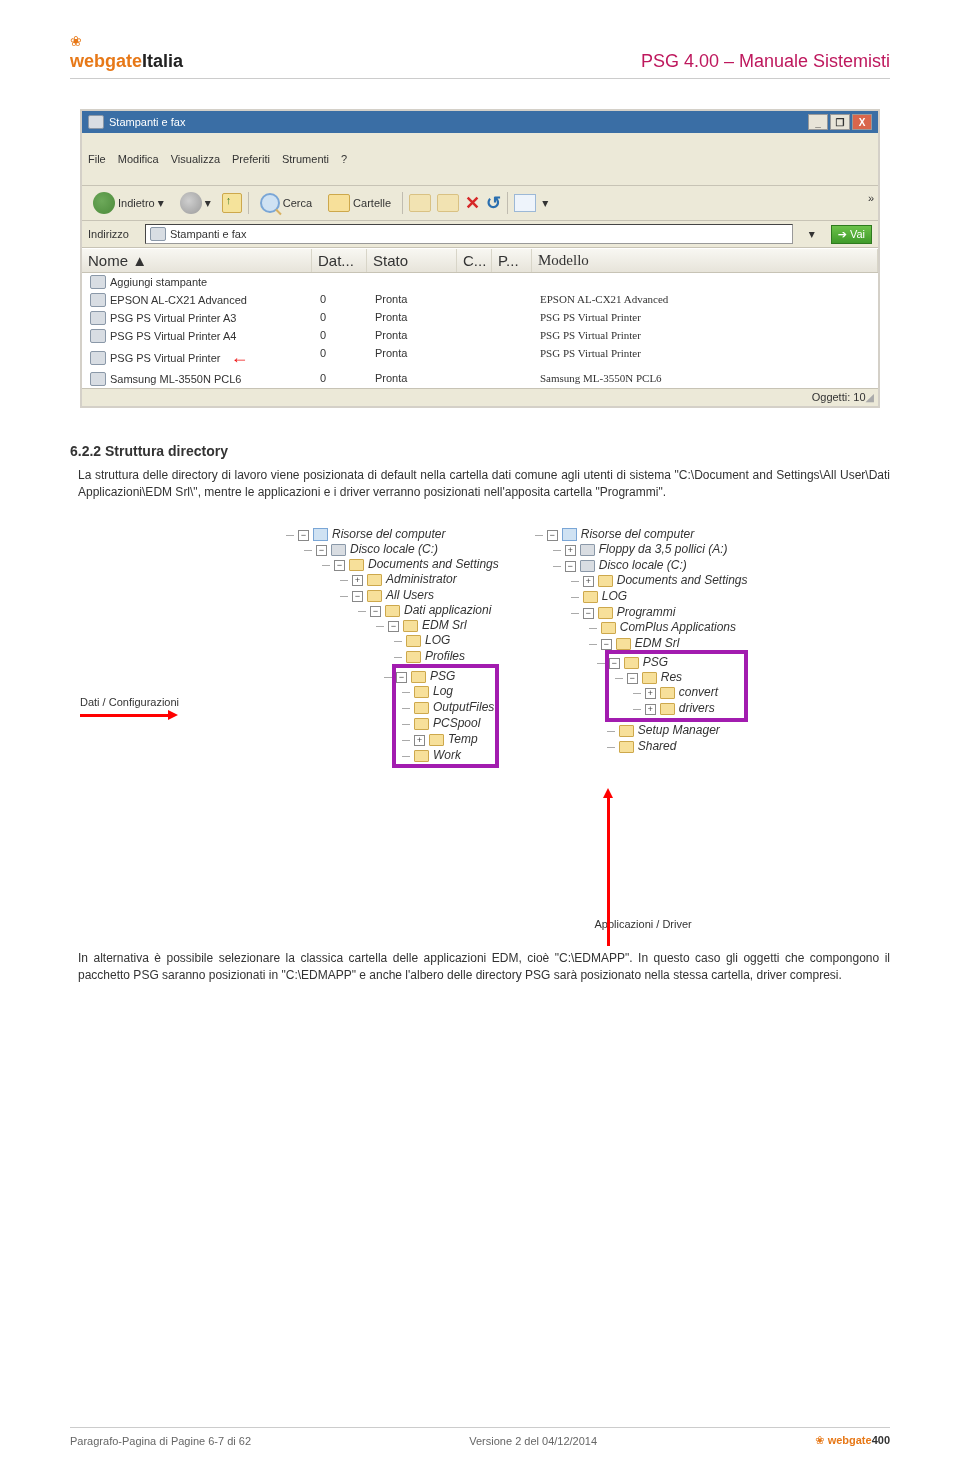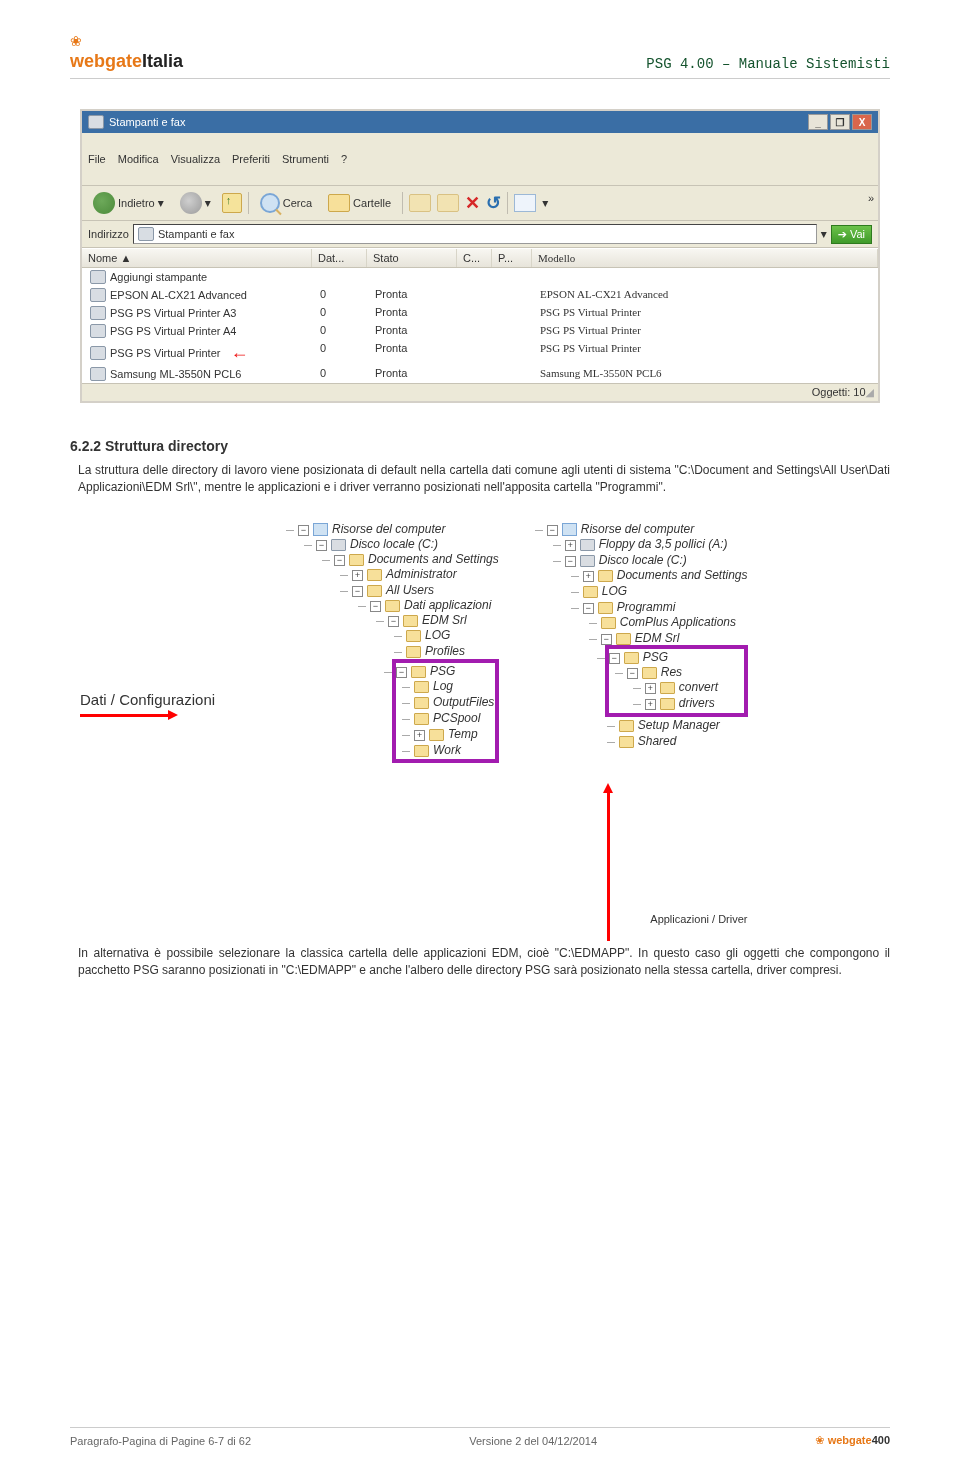--- a/index.html
+++ b/index.html
@@ -11,21 +11,21 @@
     height: 1475px;
     background: #fff;
     position: relative;
     padding: 30px 70px 0 70px;
   }
   .hdr { display:flex; justify-content:space-between; align-items:flex-end; border-bottom:1px solid #ccc; padding-bottom:6px; margin-bottom:30px;}
   .logo { font-size:18px; font-weight:normal; }
   .logo .orange { color:#E77817; font-weight:bold; }
   .logo .black { color:#222; font-weight:bold; }
   .logo-leaf { color:#E77817; font-size:14px; letter-spacing:-2px; }
-  .hdr-right { font-size:14px; color:#14532d;font-family:Liberation Mono, monospace; }
+  .hdr-right { font-size:18px; color:#be185d; }
   
   .win { border:2px solid #d4d0c8; background:#ece9d8; margin:0 10px 35px 10px; font-size:11px; font-family: Tahoma, sans-serif; }
   .titlebar { background:linear-gradient(#3a6ea5,#3a6ea5); color:#fff; padding:3px 6px; display:flex; align-items:center; justify-content:space-between; }
   .titlebar-left { display:flex; gap:5px; align-items:center;}
   .win-ctrls { display:flex; gap:2px; }
   .win-btn { width:20px; height:16px; background:#e8e4d8; border:1px solid #999; display:flex; align-items:center; justify-content:center; font-size:10px; font-weight:bold; color:#333;}
   .win-btn.close { background:#d9664c; color:#fff; }
   .menubar { display:flex; gap:12px; padding:20px 6px; background:#ece9d8; border-bottom:1px solid #c7c3b5;}
   .menubar span { cursor:default; }
   .toolbar { display:flex; align-items:center; padding:3px 6px; gap:6px; background:#ece9d8; border-bottom:1px solid #c7c3b5; position:relative;}
@@ -36,55 +36,55 @@
   .tb-up { width:20px; height:20px; background:#f5e39b; border:1px solid #cda84c; border-radius:2px; position:relative;}
   .tb-up::after{content:"↑"; color:#3a7a2a; position:absolute; left:3px; top:0; font-weight:bold;}
   .tb-sep { width:1px; height:22px; background:#c0bcb0; }
   .tb-search { width:20px; height:20px; border-radius:50%; border:2px solid #7aa6d6; position:relative; background:#cfe2f3;}
   .tb-search::after{content:""; position:absolute; width:7px; height:2px; background:#d8b060; bottom:-2px; right:-4px; transform:rotate(45deg);}
   .tb-folder { width:22px; height:18px; background:#f7e09a; border:1px solid #cda84c; border-radius:2px;}
   .tb-x { color:#d62828; font-size:18px; font-weight:bold;}
   .tb-undo { color:#2b6fb0; font-size:18px; font-weight:bold;}
   .tb-views { width:22px; height:18px; border:1px solid #9cb8d6; background:#eef4fb; position:relative;}
   .tb-chev { font-size:12px;}
-  .addrbar { display:flex; align-items:center; padding:3px 6px; gap:4px; background:#ece9d8; border-bottom:1px solid #c7c3b5;}
+  .addrbar { display:flex; align-items:center; padding:3px 6px; gap:16px; background:#ece9d8; border-bottom:1px solid #c7c3b5;}
   .addrbox { flex:1; background:#fff; border:1px inset #999; padding:2px 4px; display:flex; align-items:center; gap:4px;}
   .addr-go { background:linear-gradient(#6cc24a,#3f9a2a); color:#fff; padding:2px 6px; border:1px solid #2e7a1e; display:flex; gap:3px; align-items:center;}
-  .listhdr { display:flex; background:linear-gradient(#f8f7f2,#e7e4da); border-top:1px solid #fff; border-bottom:1px solid #c7c3b5; font-size:11px;justify-content:center;}
+  .listhdr { display:flex; background:linear-gradient(#f8f7f2,#e7e4da); border-top:1px solid #fff; border-bottom:1px solid #c7c3b5; font-size:15px;justify-content:center;}
   .listhdr div { padding:3px 6px; border-right:1px solid #d8d5c8; }
   .col-nome{width:230px;} .col-dat{width:55px;} .col-stato{width:90px;} .col-c{width:35px;} .col-p{width:40px;} .col-mod{flex:1;font-family:Liberation Serif, serif;}
   .listbody { background:#fff; max-height:120px; overflow:hidden;}
   .row { display:flex; padding:1px 0;}
   .row div { padding:1px 8px; font-size:11px; }
   .row .col-nome { display:flex; gap:4px; align-items:center;}
   .prn-icon { width:16px; height:14px; background:#d8dde3; border:1px solid #8a98a8; border-radius:2px;}
   .arrow-red { color:#e11; font-size:18px; font-weight:bold; margin-left:6px;}
   .statusbar{ background:#ece9d8; padding:2px 6px; border-top:1px solid #c7c3b5; display:flex; justify-content:flex-end;}
   .grip{ color:#aaa; letter-spacing:-2px;}
   
   h3.section { font-size:14px; font-weight:bold; margin:18px 0 8px 0;}
   p.body { font-size:12px; line-height:1.4; text-align:justify; margin:0 0 25px 8px;}
   
   .trees { display:flex; gap:30px; margin:0 10px 20px 10px; align-items:flex-start;}
-  .callout { width:170px; font-size:15px; color:#333; padding-top:170px; position:relative;}
+  .callout { width:170px; font-size:11px; color:#333; padding-top:170px; position:relative;}
   .callout-arrow { display:block; width:90px; height:3px; background:#f00; position:relative; margin-top:6px;}
   .callout-arrow::after{content:""; position:absolute; right:-8px; top:-4px; border-left:10px solid #f00; border-top:5px solid transparent; border-bottom:5px solid transparent;}
   .tree { font-family: Tahoma, sans-serif; font-size:12px; background:#fff; }
   .tree ul { list-style:none; padding-left:18px;font-style:italic; }
   .tree li { padding:1px 0; white-space:nowrap; position:relative;}
   .tree li::before{ content:""; position:absolute; left:-12px; top:9px; width:8px; height:1px; background:#aaa;}
   .bx { display:inline-block; width:11px; height:11px; border:1px solid #888; font-size:9px; line-height:9px; text-align:center; margin-right:4px; background:#fff; color:#444; }
   .fld { display:inline-block; width:15px; height:12px; background:#f7e09a; border:1px solid #cda84c; border-radius:1px; margin-right:4px; vertical-align:middle;}
   .drv { display:inline-block; width:15px; height:12px; background:#d9dde2; border:1px solid #8a98a8; border-radius:1px; margin-right:4px; vertical-align:middle;}
   .comp { display:inline-block; width:15px; height:13px; background:#cfe2f3; border:1px solid #7aa6d6; margin-right:4px; vertical-align:middle;}
   .redbox { border:4px solid #a21caf; padding:2px 2px 2px 12px; margin-left:-14px;}
   .tree2-wrap { position:relative; }
   .v-arrow { position:absolute; left:78px; top:270px; width:3px; height:150px; background:#f00;}
   .v-arrow::before{content:""; position:absolute; top:-8px; left:-4px; border-bottom:10px solid #f00; border-left:5px solid transparent; border-right:5px solid transparent;}
-  .caption-app { font-size:11px; text-align:right; margin-top:160px; padding-left:10px;}
+  .caption-app { font-size:11px; text-align:center; margin-top:160px; padding-left:10px;}
   
   .ftr { position:absolute; bottom:28px; left:70px; right:70px; border-top:1px solid #ccc; padding-top:6px; display:flex; justify-content:space-between; align-items:center; font-size:11px; color:#666;}
   .ftr .logo400 .orange{color:#E77817; font-weight:bold;} .ftr .logo400 .blk{color:#333; font-weight:bold;}
   .chevmore{ position:absolute; right:4px; top:6px; font-size:11px;}
 </style>
 </head>
 <body>
 
 <div class="hdr">
   <div class="logo">

